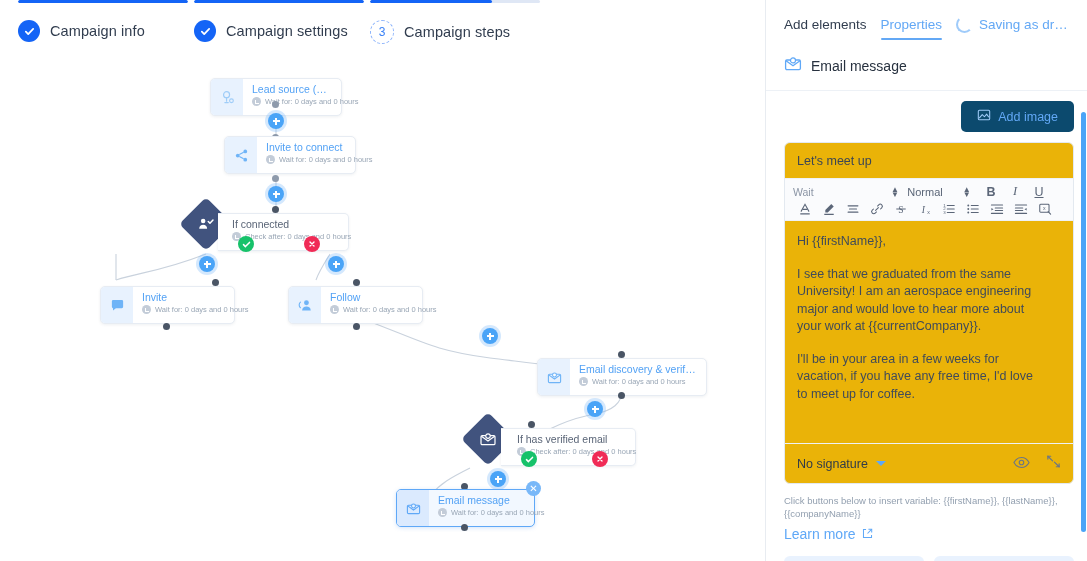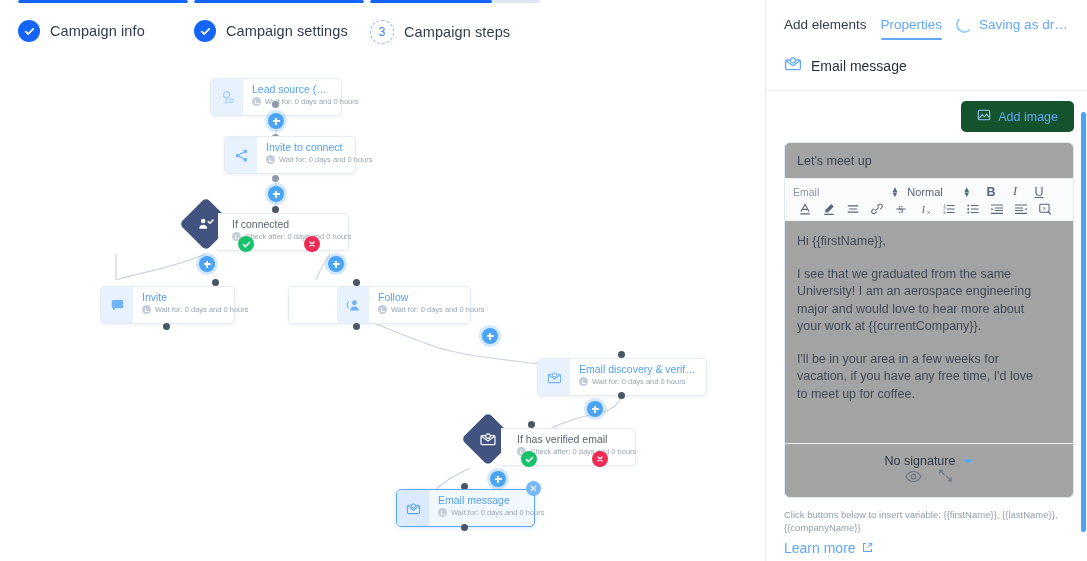--- a/index.html
+++ b/index.html
@@ -75,40 +75,40 @@
   .rtab.active{color:#63a8f5;}
   .rtab.active:after{content:"";position:absolute;left:0;right:0;bottom:0;height:2px;background:#63a8f5;border-radius:1px;}
   .saving{display:flex;align-items:center;gap:6px;font-size:13.5px;color:#63a8f5;padding-bottom:8px;max-width:118px;}
   .saving .txt{overflow:hidden;text-overflow:ellipsis;white-space:nowrap;}
   .spinner{width:13px;height:13px;border-radius:50%;border:2px solid #9fcbfa;border-right-color:transparent;border-top-color:transparent;flex:0 0 auto;}
 
   .rhead{display:flex;align-items:center;gap:9px;padding:14px 18px 13px 18px;border-bottom:1px solid #edf1f6;}
   .rhead .t{font-size:14px;color:#27313f;}
 
   .addimgrow{display:flex;justify-content:flex-end;padding:10px 14px 0 18px;}
-  .addimg{display:flex;align-items:center;gap:7px;background:#14532d;color:#62a8f6;
+  .addimg{display:flex;align-items:center;gap:7px;background:#0c4a6e;color:#62a8f6;
     border-radius:5px;padding:7px 16px;font-size:12.5px;}
 
-  .editor{margin:10px 14px 0 18px;border:1px solid #e3e9f0;border-radius:6px;overflow:hidden;background:#a3a3a3;}
+  .editor{margin:10px 14px 0 18px;border:1px solid #e3e9f0;border-radius:6px;overflow:hidden;background:#eab308;}
   .subject{padding:11px 12px 10px 12px;font-size:12.5px;color:#3c4654;border-bottom:1px solid #eef2f7;}
   .tbar{background:#fafbfd;border-bottom:1px solid #eef2f7;padding:5px 8px 4px 8px;}
   .tbar .r1{display:flex;align-items:center;gap:0;}
   .tbar .fsel{display:flex;align-items:center;justify-content:space-between;font-size:10.5px;color:#8b95a5;flex:0 0 auto;}
   .tbar .fsel .nm{padding-right:4px;}
   .updown{display:flex;flex-direction:column;line-height:5px;color:#5b6678;font-size:8px;}
   .tbar .bt{font-size:12.5px;color:#5b6678;width:24px;text-align:center;flex:0 0 auto;}
   .tbar .r2{display:flex;align-items:center;margin-top:3px;gap:0;}
   .tbar .r2 .ic{width:24px;display:flex;align-items:center;justify-content:center;color:#5b6678;flex:0 0 auto;}
   .tbar .r2 .ic svg{display:block;}
 
   .bodytxt{padding:12px 12px 10px 12px;font-size:12.5px;line-height:17.5px;color:#414b59;height:200px;overflow:hidden;}
   .bodytxt p{margin:0 16px 15px 0;}
   .bodytxt p:last-child{margin-bottom:0;}
 
-  .sigrow{display:flex;align-items:center;justify-content:space-between;border-top:1px solid #eef2f7;padding:10px 12px;flex-direction:column;}
+  .sigrow{display:flex;align-items:center;justify-content:space-between;border-top:1px solid #eef2f7;padding:10px 12px;}
   .sigleft{display:flex;align-items:center;gap:8px;font-size:12.5px;color:#303b49;}
   .caret{width:0;height:0;border-left:5px solid transparent;border-right:5px solid transparent;border-top:5px solid #5fa8f7;}
   .sigright{display:flex;align-items:center;gap:16px;color:#6b7685;}
 
   .hint{padding:10px 14px 0 18px;font-size:9.5px;line-height:13px;color:#93a0b0;}
   .learn{padding:6px 14px 0 18px;display:flex;align-items:center;gap:6px;color:#5fa8f7;font-size:14px;}
 
   .varrow{display:flex;gap:10px;padding:14px 14px 0 18px;}
   .varbtn{flex:1 1 0;background:#e9f2fe;color:#8fc0f7;border-radius:6px;text-align:center;
     padding:9px 0;font-size:12.5px;}
@@ -266,21 +266,21 @@
           <div class="ttl">Invite</div>
           <div class="sub">
               <i class="clk"></i>
             <span>Wait for: 0 days and 0 hours</span>
             </div>
         </div>
       </div>
       <div class="port" style="left:163px;top:265px;"></div>
 
       <div class="port" style="left:353px;top:221px;"></div>
-      <div class="node" style="left:288px;top:228px;width:133px;padding-left:48px;">
+      <div class="node" style="left:288px;top:228px;width:133px;">
         <div class="ibox">
           <svg width="15" height="15" viewBox="0 0 16 16">
               <circle cx="9" cy="5" r="2.6" fill="#6fb4f7"></circle>
               <path d="M4.4 13.4c0-2.6 2-4.3 4.6-4.3s4.6 1.7 4.6 4.3z" fill="#6fb4f7"></path>
               <path d="M2.6 4.4a4 4 0 0 0 0 6" stroke="#6fb4f7" stroke-width="1.2" fill="none" stroke-linecap="round"></path>
             </svg>
         </div>
         <div class="body">
           <div class="ttl">Follow</div>
           <div class="sub">
@@ -402,21 +402,21 @@
       </div>
     </div>
 
     <div class="editor">
 
       <div class="subject">Let's meet up</div>
 
       <div class="tbar">
         <div class="r1">
           <div class="fsel" style="width:106px;">
-            <span class="nm">Email</span>
+            <span class="nm">Wait</span>
             <span class="updown">
                 <span>▲</span>
                 <span>▼</span>
               </span>
           </div>
           <div class="fsel" style="width:80px;justify-content:center;gap:16px;">
             <span class="nm" style="font-size:11px;color:#5b6678;">Normal</span>
             <span class="updown">
                 <span>▲</span>
                 <span>▼</span>

